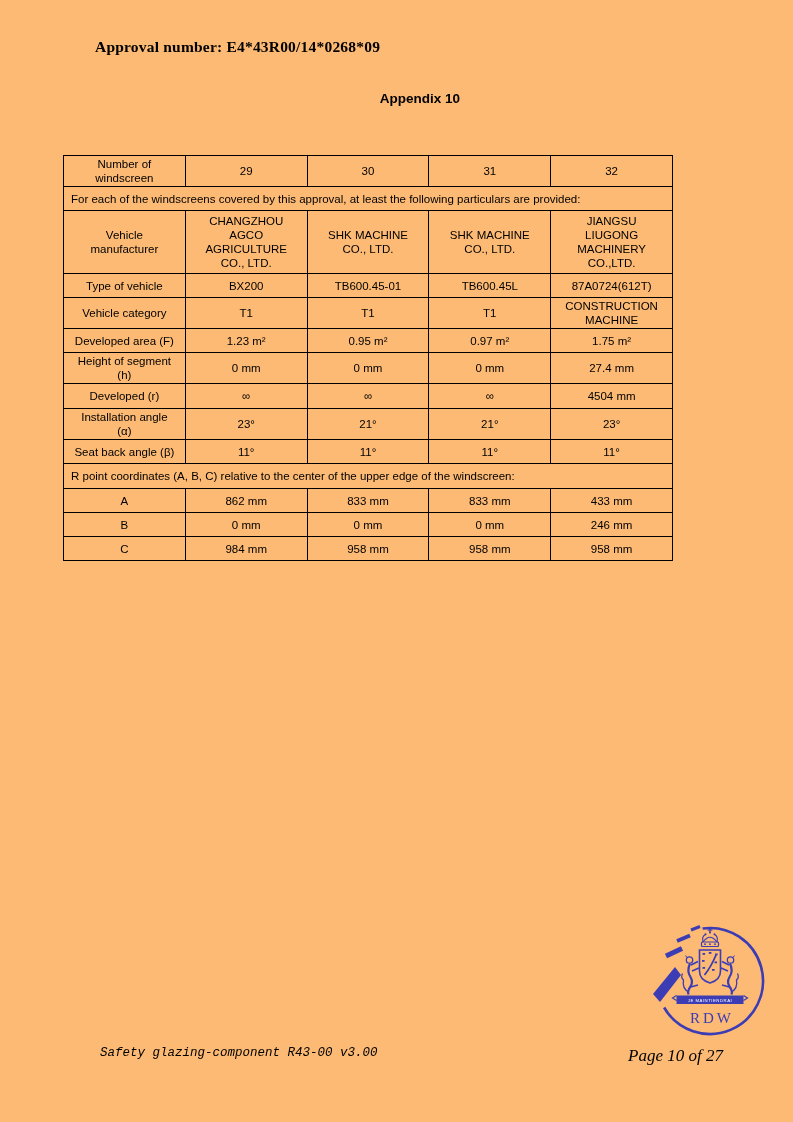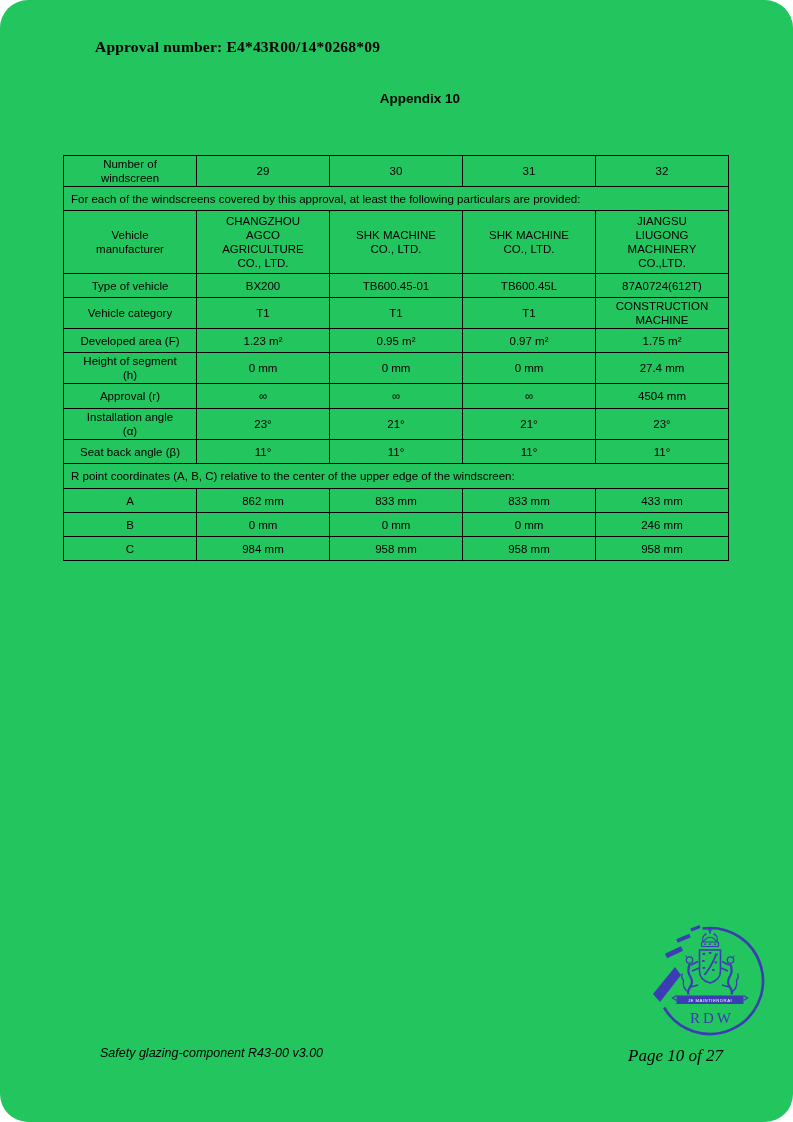--- a/index.html
+++ b/index.html
@@ -1,25 +1,24 @@
 <!DOCTYPE html>
 <html style="--stamp-color: #3c3cb4;"><head>
 <meta charset="utf-8">
 <style>
   * { margin: 0; padding: 0; box-sizing: border-box; }
   html, body { background: #ffffff; }
   .page {
     position: relative;
     width: 793px;
     height: 1122px;
-    background: #22c55e;
+    background: #fdba74;
     font-family: "Liberation Sans", sans-serif;
     color: #000;
     overflow: hidden;
-    border-radius: 28px;
   }
   .approval-line {
     position: absolute;
     left: 95px;
     top: 38px;
     font-family: "Liberation Serif", serif;
     font-weight: bold;
     font-size: 15.5px;
     letter-spacing: 0.2px;
     white-space: nowrap;
@@ -44,21 +43,21 @@
     font-size: 13.5px;
   }
   .title-contents sup {
     font-size: 9px;
     margin-left: 3px;
   }
   table.ws-table {
     position: absolute;
     left: 63px;
     top: 155px;
-    width: 666px;
+    width: 610px;
     border-collapse: collapse;
     table-layout: fixed;
   }
   .ws-table td {
     border: 1px solid #000;
     font-size: 11.5px;
     line-height: 1.22;
     text-align: center;
     vertical-align: middle;
     white-space: pre-line;
@@ -80,21 +79,21 @@
     left: 644px;
     top: 919px;
     width: 126px;
     height: 120px;
     color: var(--stamp-color, #3c3cb4);
   }
   .footer-left {
     position: absolute;
     left: 100px;
     top: 1046px;
-    font-family: Liberation Sans, sans-serif;
+    font-family: Liberation Mono, monospace;
     font-style: italic;
     font-size: 12.5px;
     white-space: nowrap;
   }
   .footer-right {
     position: absolute;
     right: 70px;
     top: 1046px;
     font-family: "Liberation Serif", serif;
     font-style: italic;
@@ -175,21 +174,21 @@
       </tr>
       <tr class="h30">
         <td>Height of segment
 (h)</td>
         <td>0 mm</td>
         <td>0 mm</td>
         <td>0 mm</td>
         <td>27.4 mm</td>
       </tr>
       <tr class="h25">
-        <td>Approval (r)</td>
+        <td>Developed (r)</td>
         <td>∞</td>
         <td>∞</td>
         <td>∞</td>
         <td>4504 mm</td>
       </tr>
       <tr class="h30">
         <td>Installation angle
 (α)</td>
         <td>23°</td>
         <td>21°</td>

